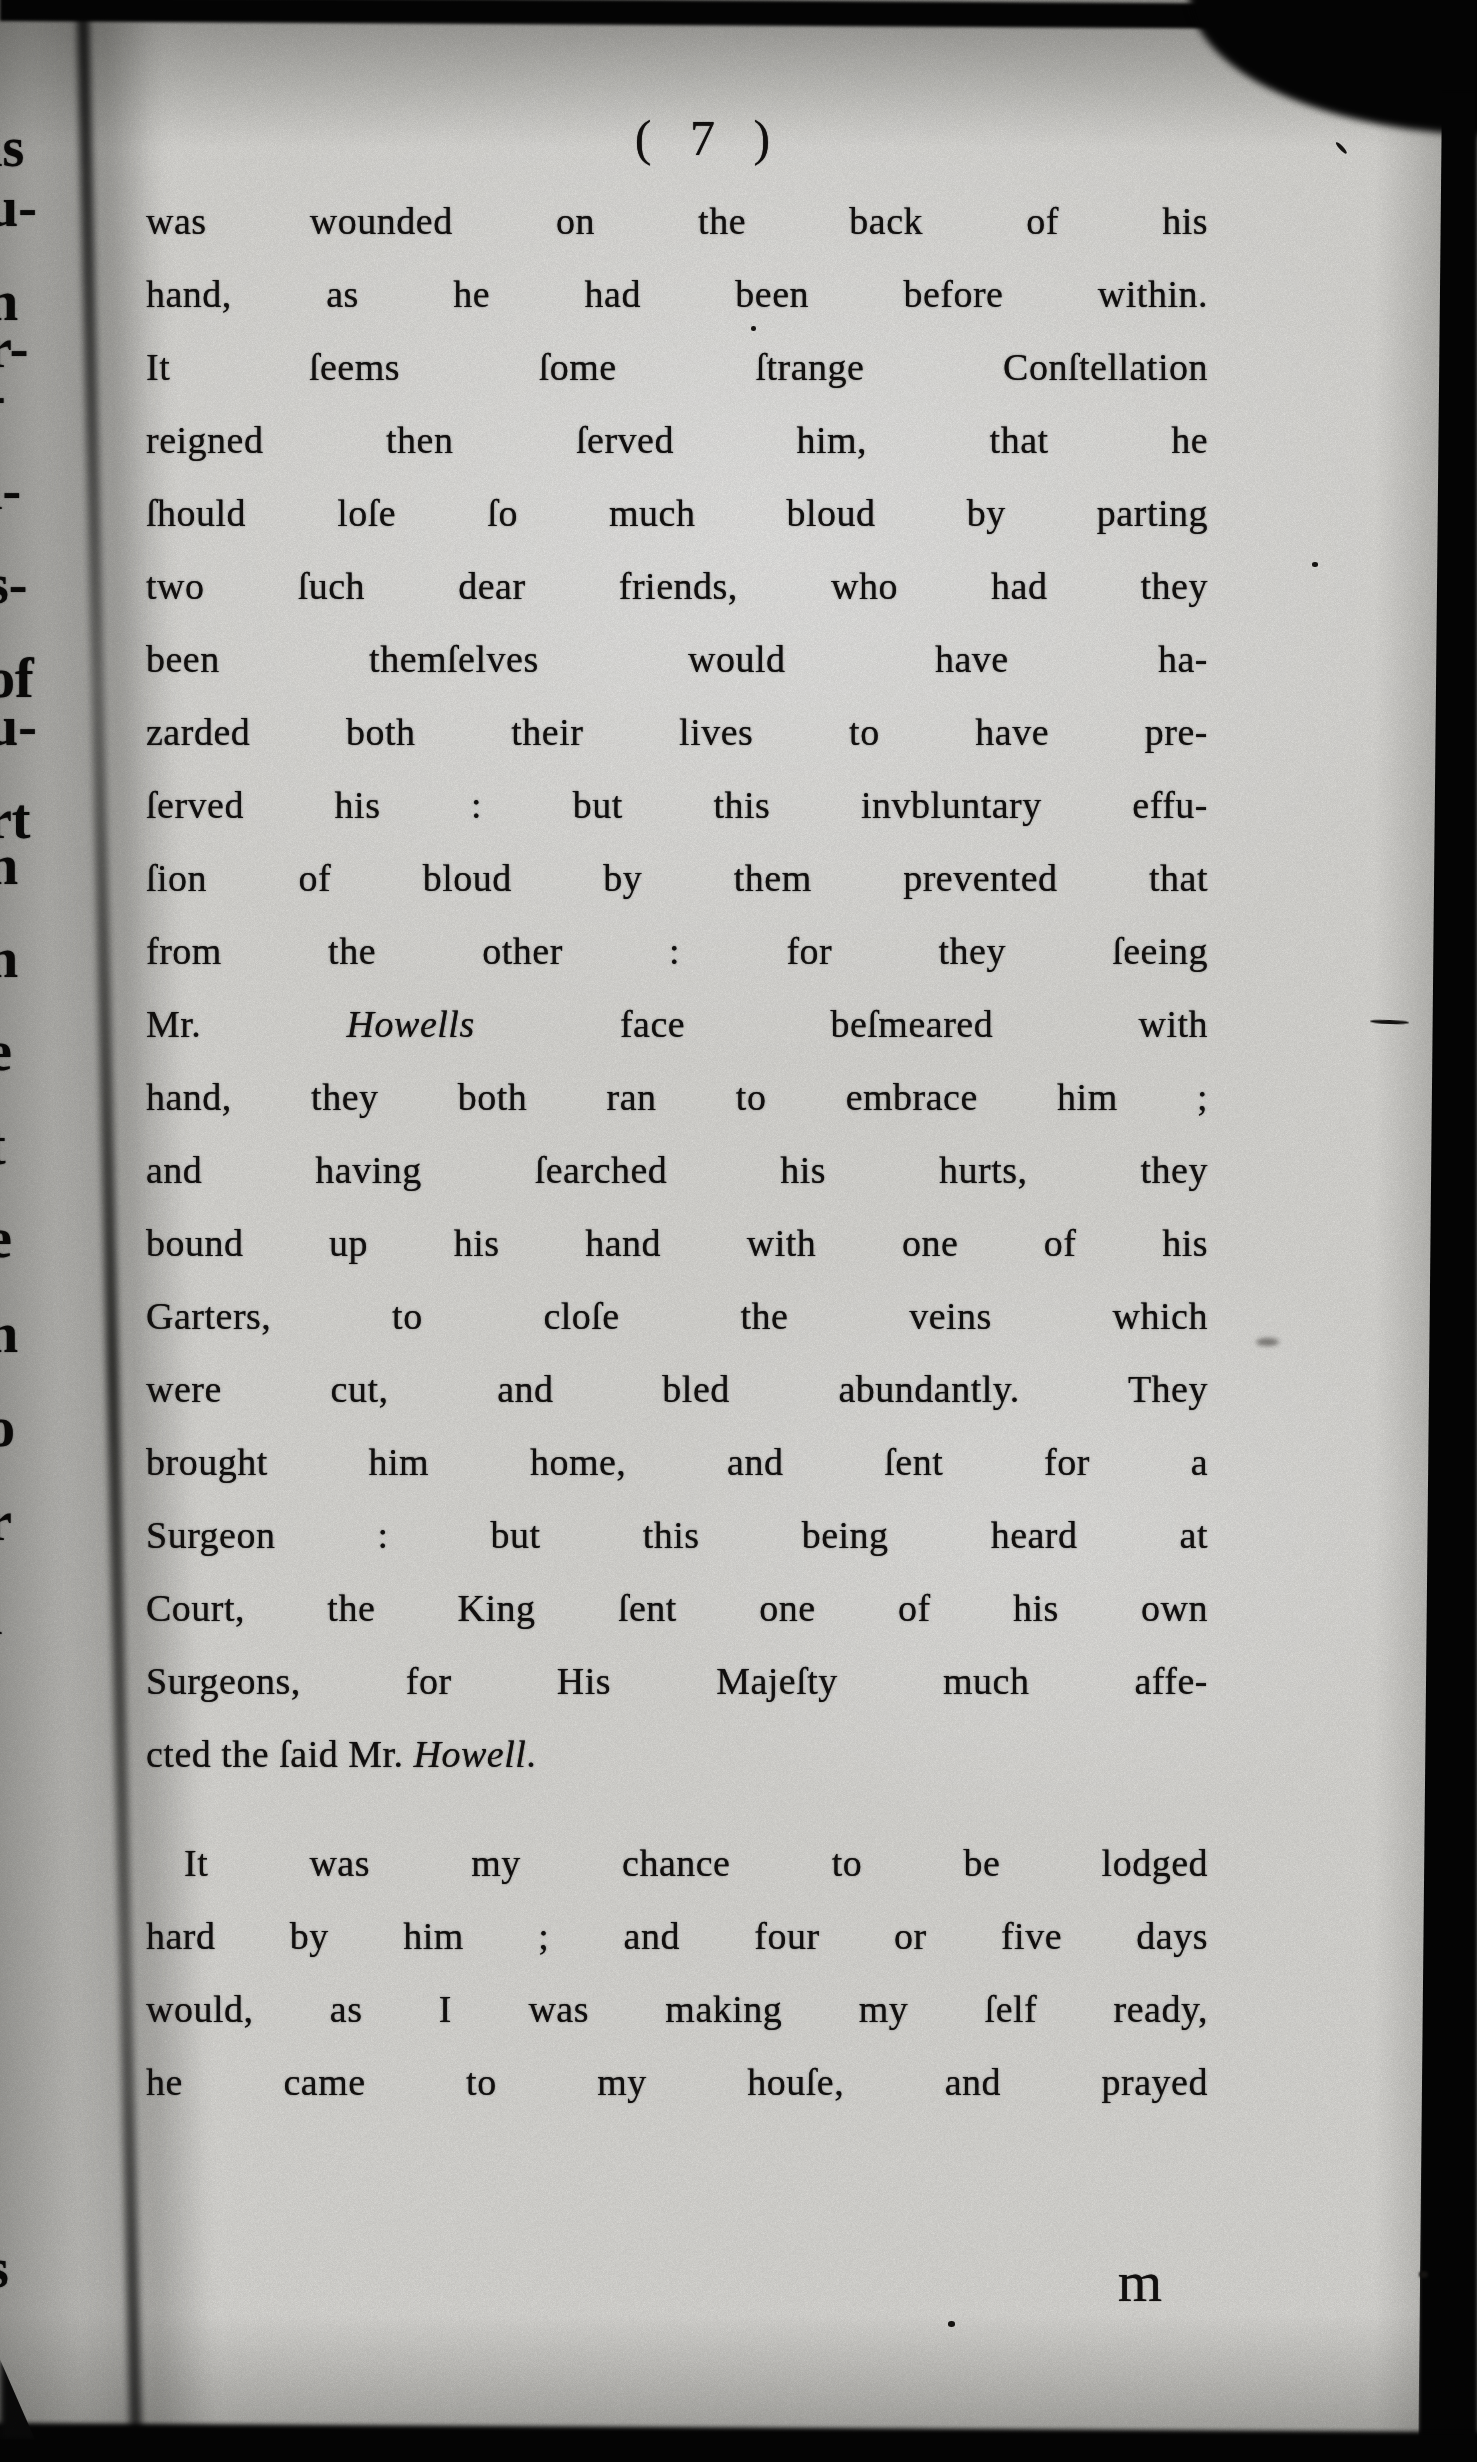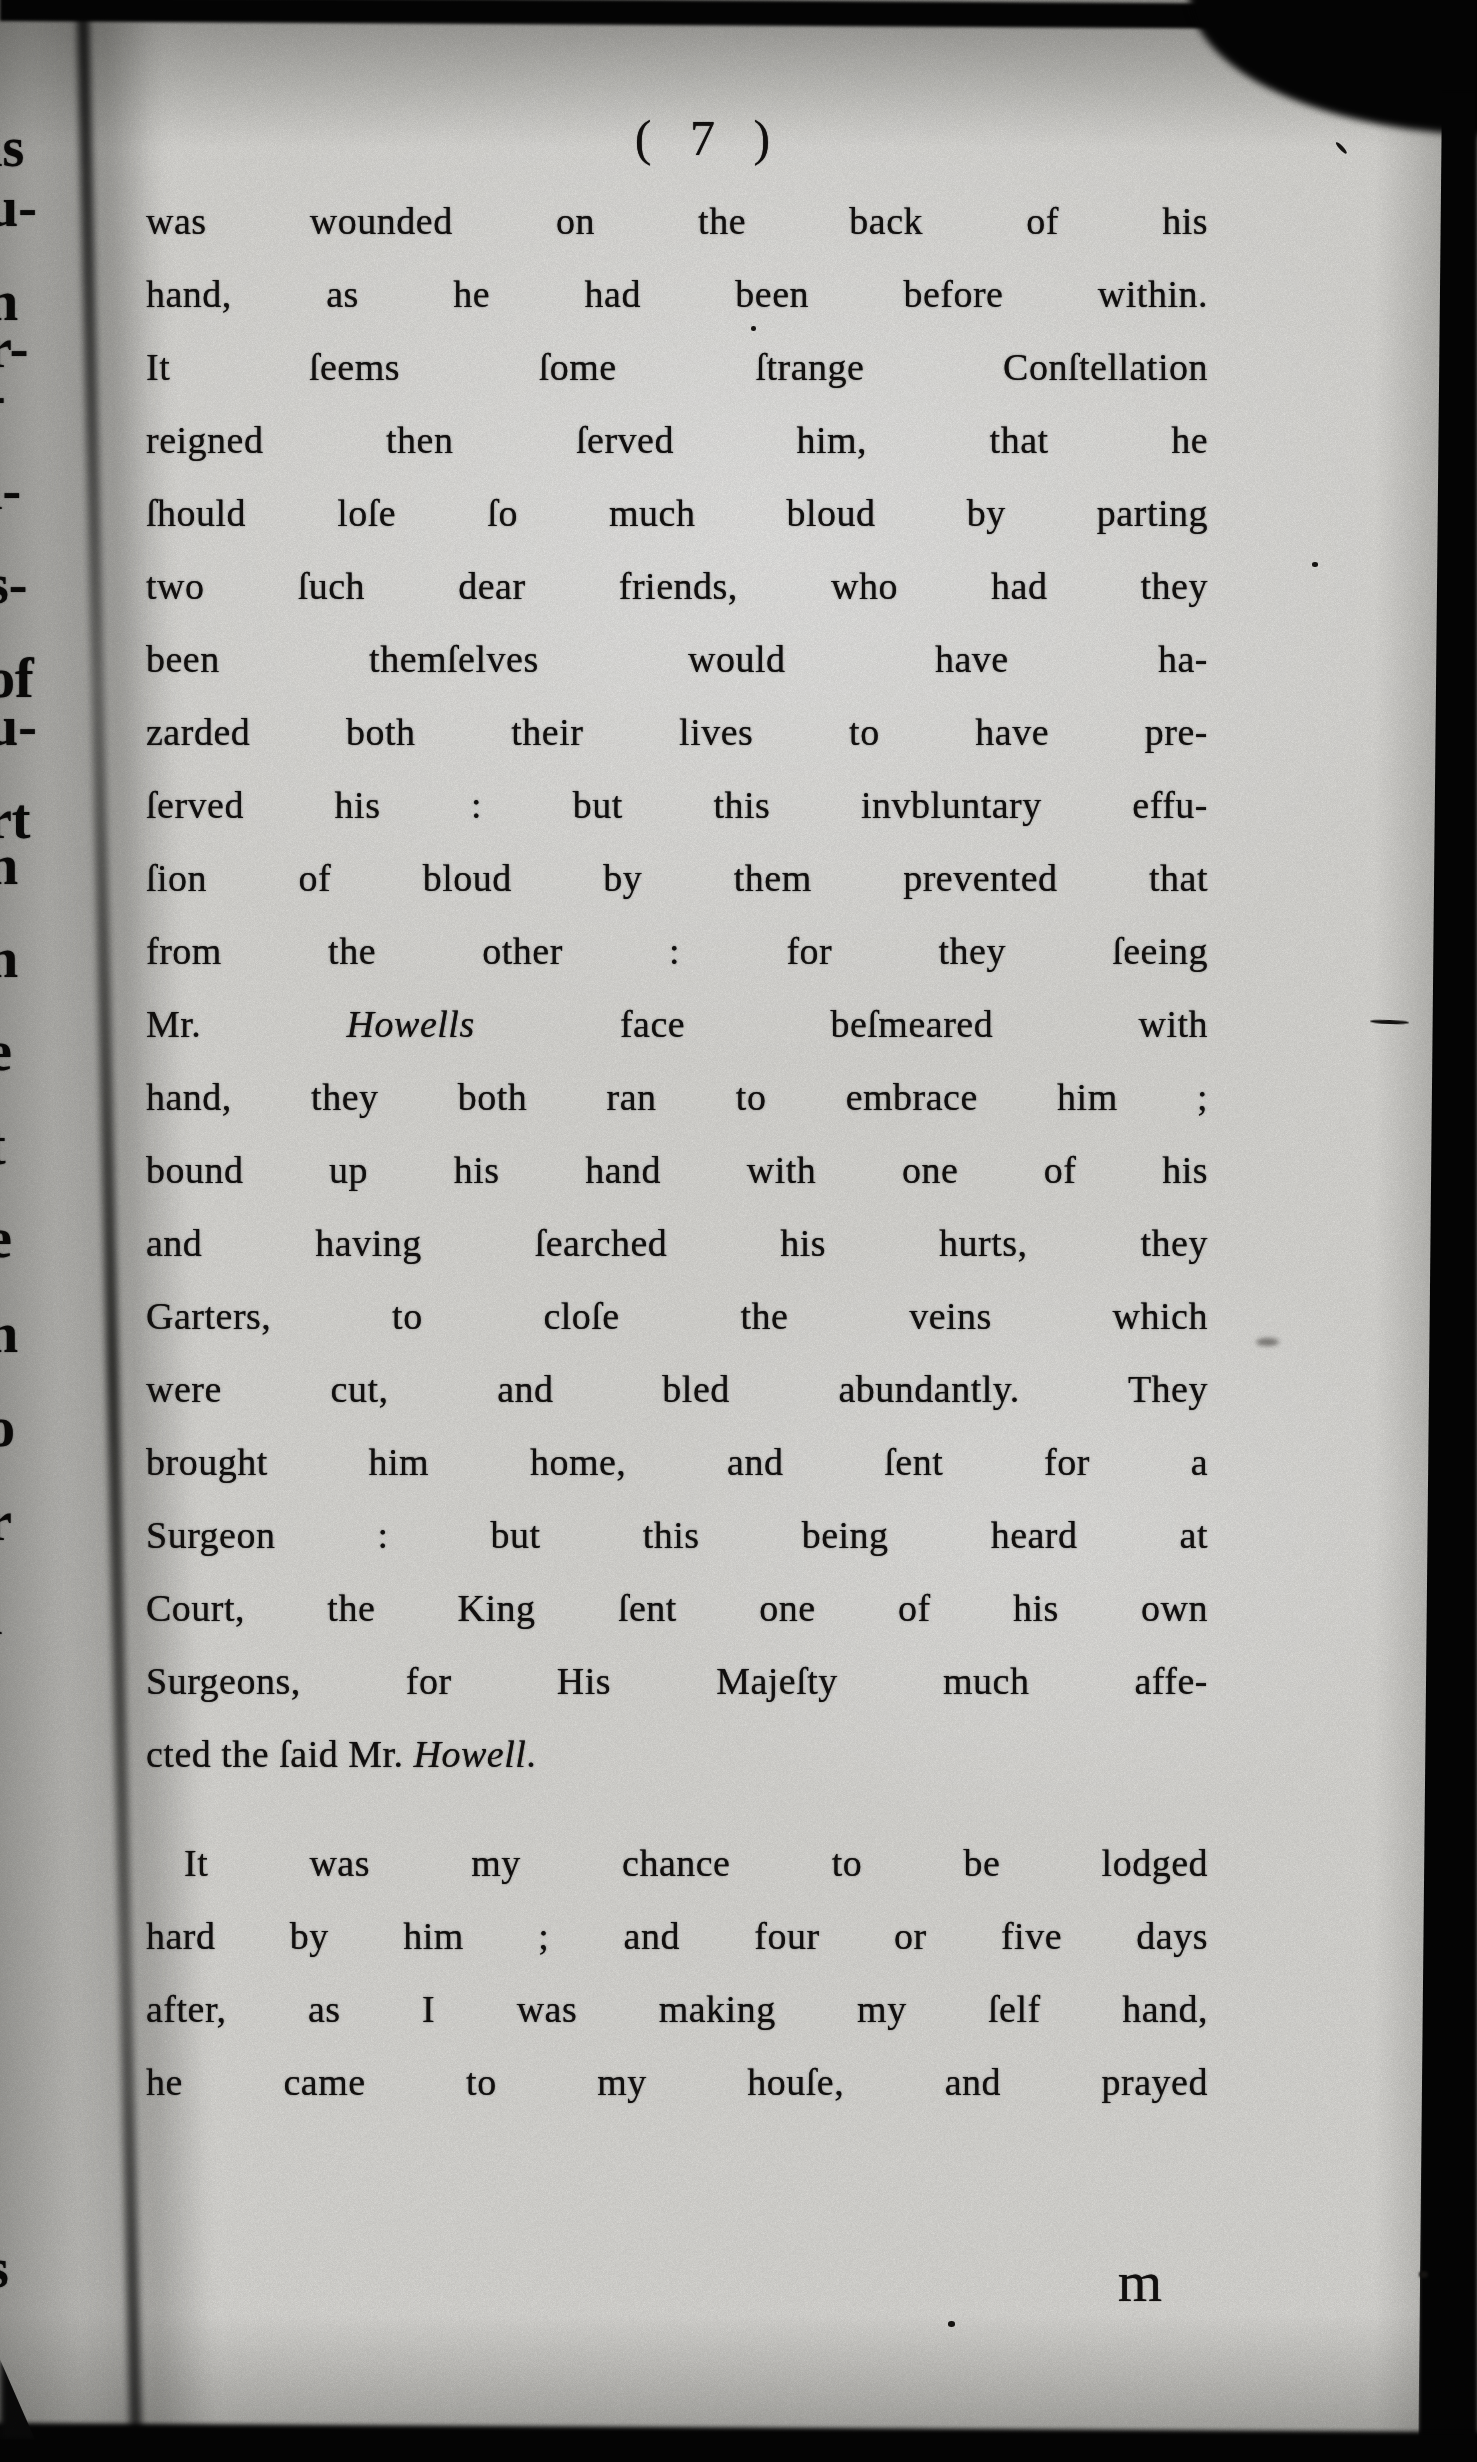--- a/index.html
+++ b/index.html
@@ -176,43 +176,43 @@
       <div class="line">ſion of bloud by them prevented that</div>
 
 
       <div class="line">from the other : for they ſeeing</div>
 
       <div class="line">Mr. <i>Howells</i> face beſmeared with</div>
 
 
       <div class="line">hand, they both ran to embrace him ;</div>
 
+      <div class="line">and having ſearched his hurts, they</div>
+
       <div class="line">bound up his hand with one of his</div>
 
-      <div class="line">and having ſearched his hurts, they</div>
-
       <div class="line">Garters, to cloſe the veins which</div>
 
       <div class="line">were cut, and bled abundantly. They</div>
 
       <div class="line">brought him home, and ſent for a</div>
 
       <div class="line">Surgeon : but this being heard at</div>
 
       <div class="line">Court, the King ſent one of his own</div>
 
       <div class="line">Surgeons, for His Majeſty much affe-</div>
 
       <div class="line endline">cted the ſaid Mr. <i>Howell</i>.</div>
 
       <div class="line indent">It was my chance to be lodged</div>
 
       <div class="line">hard by him ; and four or five days</div>
 
-      <div class="line">after, as I was making my ſelf hand,</div>
+      <div class="line">would, as I was making my ſelf ready,</div>
 
       <div class="line">he came to my houſe, and prayed</div>
     </div>
 
   <div class="catchword-row">
     <span>m</span>
   </div>
 
   <div class="top-bar"></div>
   <div class="corner-tr"></div>

